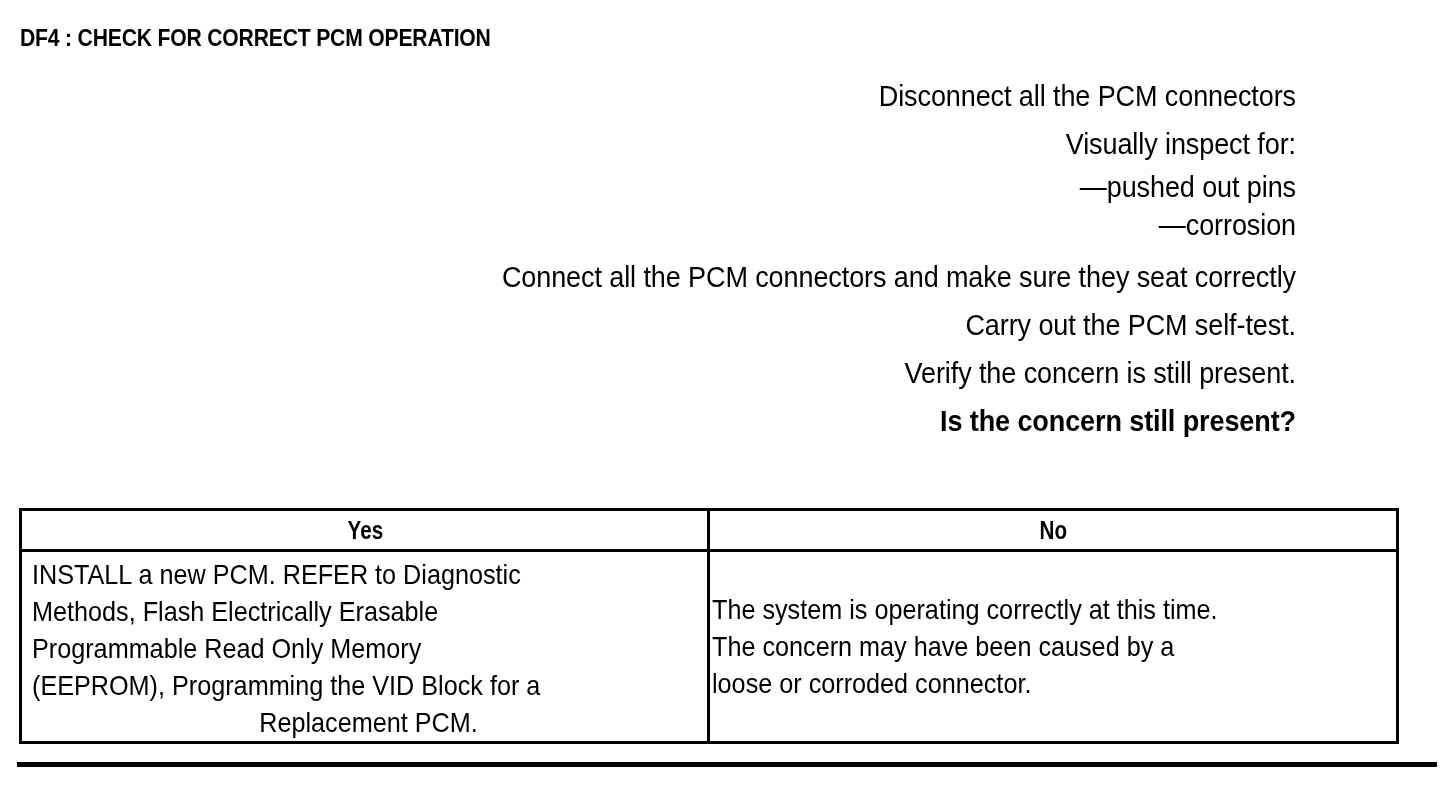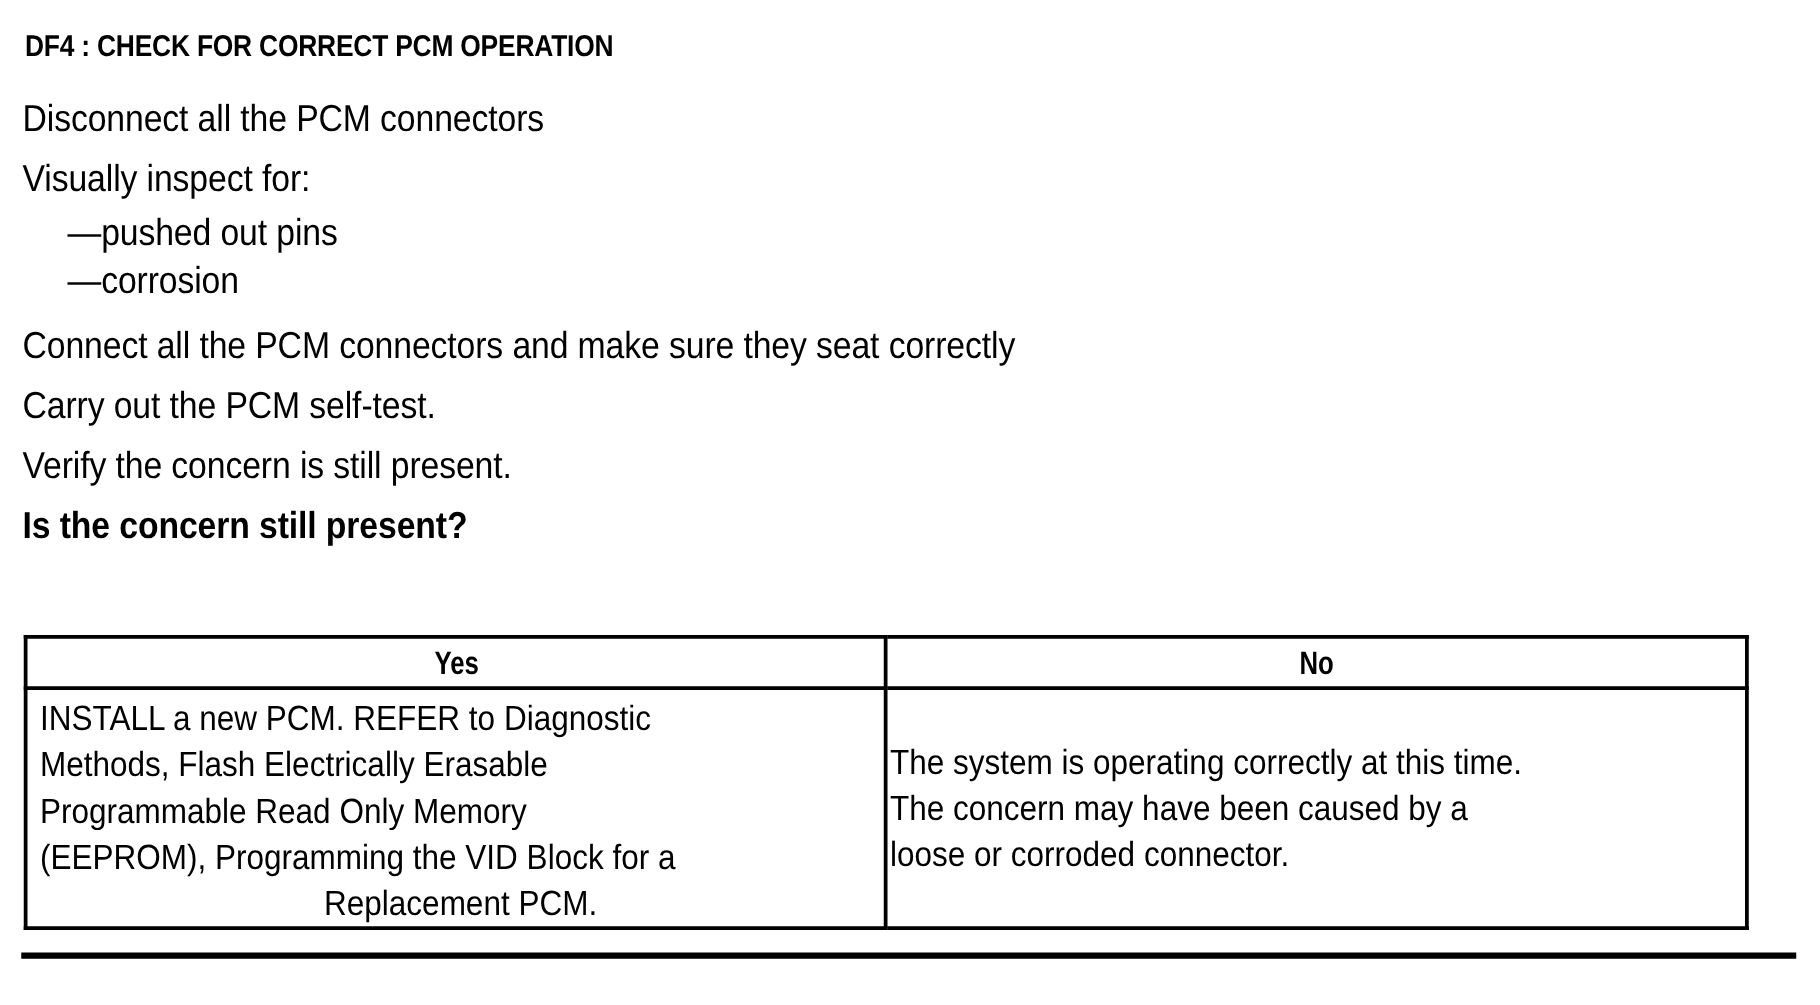--- a/index.html
+++ b/index.html
@@ -38,20 +38,21 @@
     white-space: nowrap;
     line-height: 1.0;
   }
 
   
   .body-block {
     position: absolute;
     left: 18px;
     top: 72px;
     width: 1420px;
+    text-align: right;
   }
   .line {
     font-size: 30px;
     line-height: 48px;
     transform: scaleX(0.90);
     transform-origin: left center;
     white-space: nowrap;
     letter-spacing: -0.1px;
   }
   .line.indent {

